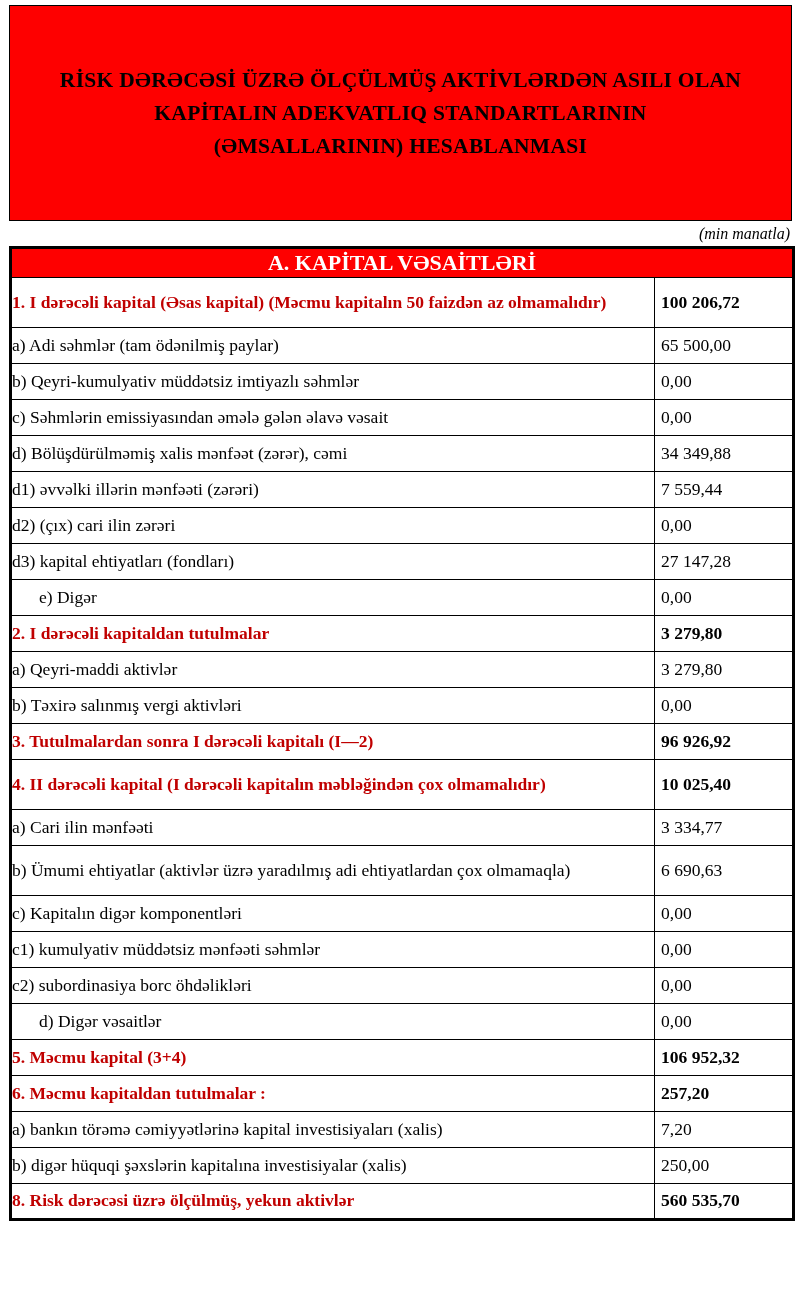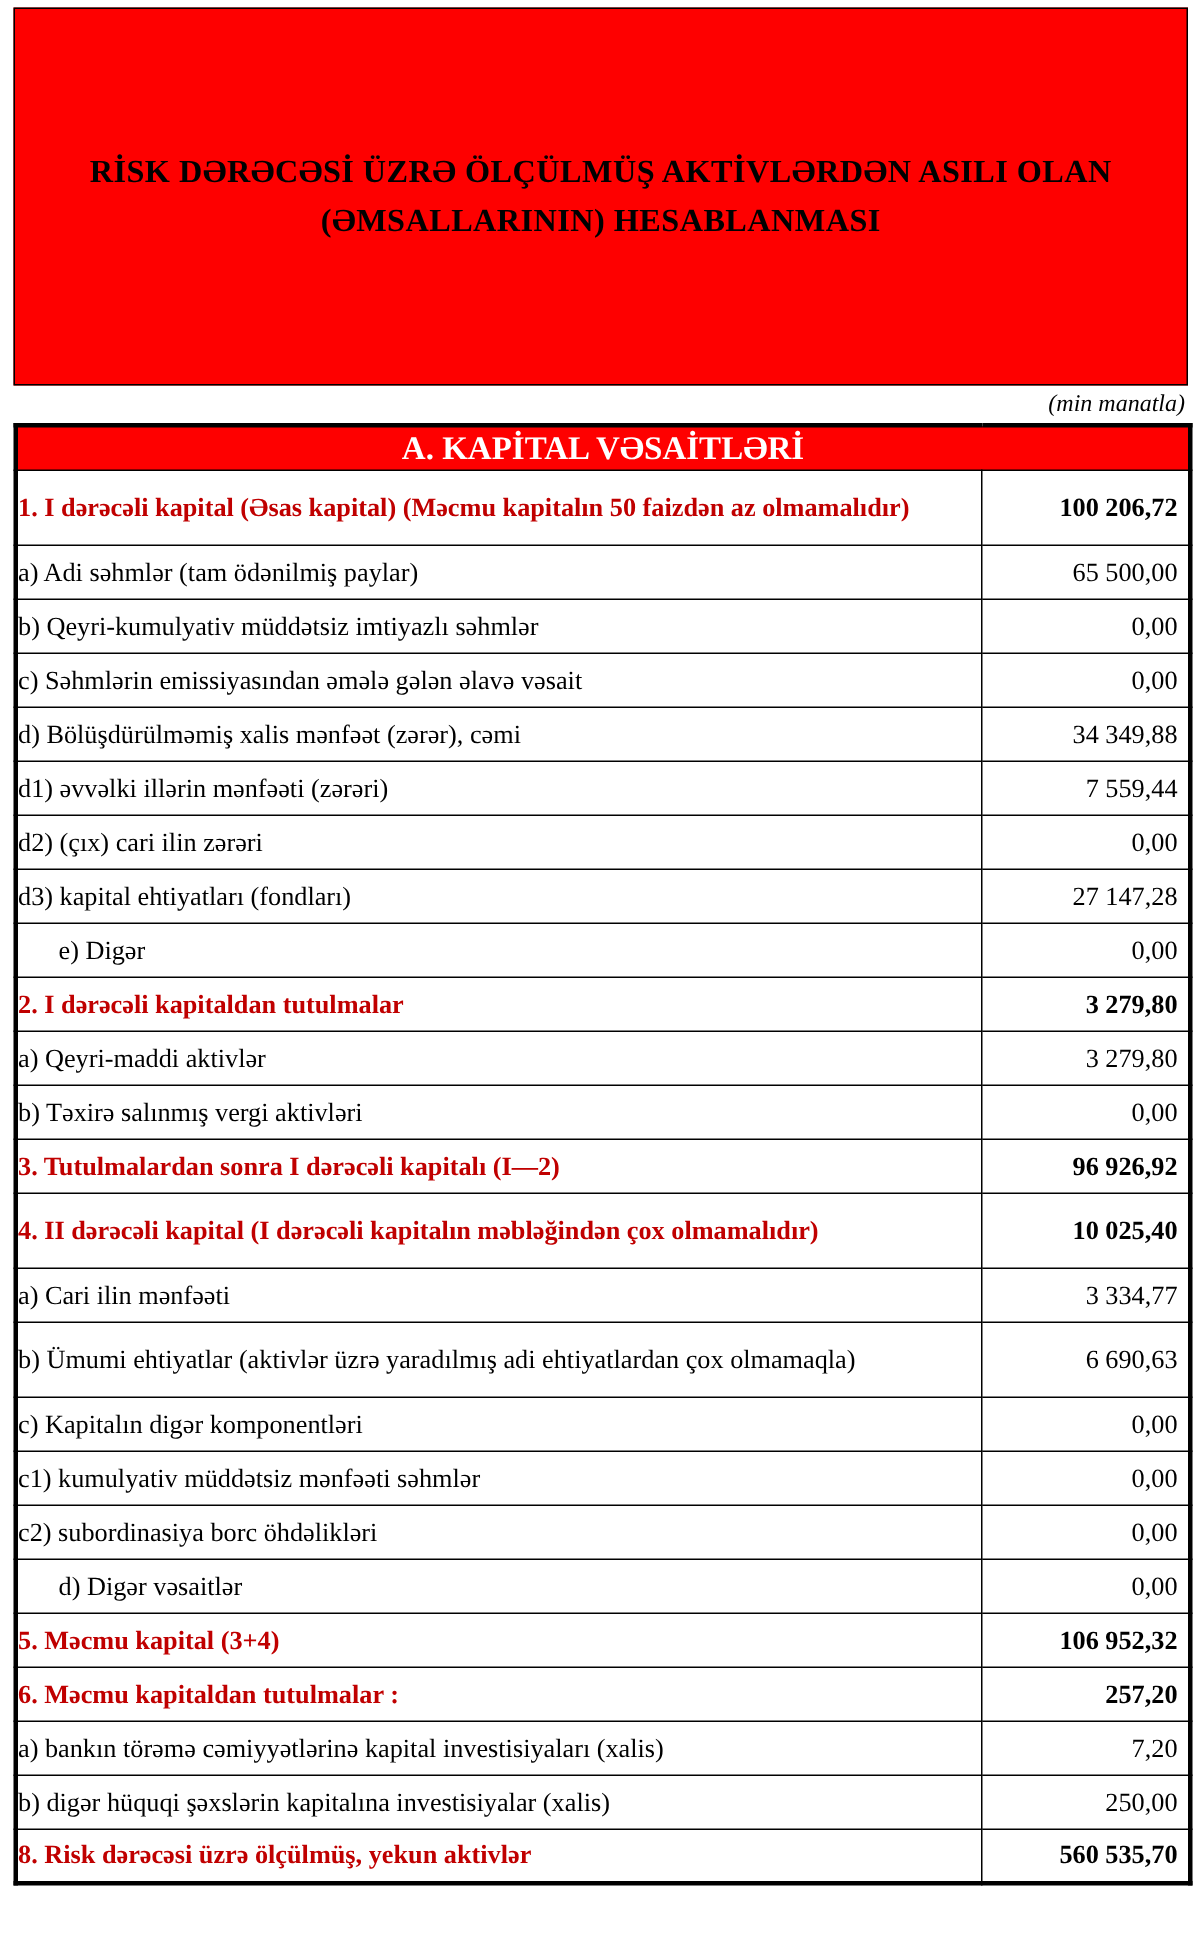--- a/index.html
+++ b/index.html
@@ -9,21 +9,21 @@
     width: 800px; height: 1291px;
     overflow: hidden;
     font-family: "Liberation Serif", serif;
   }
   .page { padding: 5px 8px 0 9px; }
 
   
   .banner {
     background: #fe0000;
     border: 1px solid #000;
-    height: 252px;
+    height: 216px;
     display: flex; flex-direction: column;
     justify-content: center; align-items: center;
     text-align: center;
   }
   .banner-title-line {
     color: #000;
     font-weight: bold;
     font-size: 21.5px;
     line-height: 33px;
     letter-spacing: 0.3px;
@@ -62,32 +62,33 @@
     border: 1px solid #000;
     font-size: 17.5px;
     padding: 3px 6px;
     vertical-align: middle;
     line-height: 1.25;
     color: #000;
   }
   tr.single { height: 36px; margin-top: 12px; }
   tr.double { height: 50px; }
   td.label-cell { text-align: left; padding-left: 0; }
-  td.value-cell { text-align: right; padding-right: 7px; font-weight: normal; }
+  td.value-cell { padding-right: 7px; font-weight: normal; }
   tr.section-row td.label-cell { color: #c00000; font-weight: bold; }
   tr.section-row td.value-cell { font-weight: bold; }
   td.indent { padding-left: 27px; }
 </style>
 </head>
 <body>
 
 <div class="page">
 
   <div class="banner">
     <div class="banner-title-line">RİSK DƏRƏCƏSİ ÜZRƏ ÖLÇÜLMÜŞ AKTİVLƏRDƏN ASILI OLAN</div>
+    <div class="banner-title-line">KAPİTALIN ADEKVATLIQ STANDARTLARININ</div>
     <div class="banner-title-line">(ƏMSALLARININ) HESABLANMASI</div>
   </div>
 
   <div class="unit-note">(min manatla)</div>
 
   <table class="capital">
     <colgroup>
       <col class="c-label">
       <col class="c-value">
     </colgroup>

